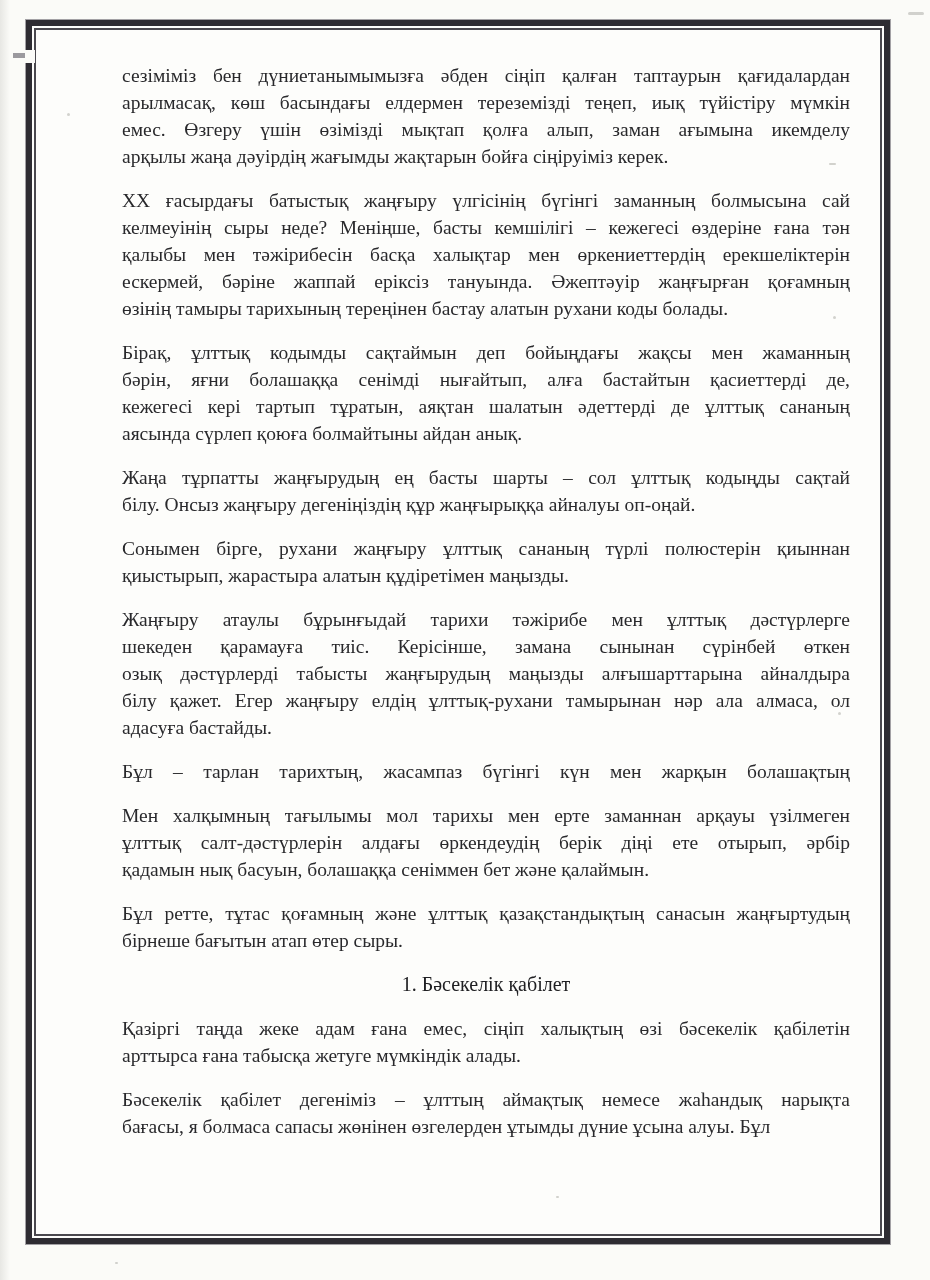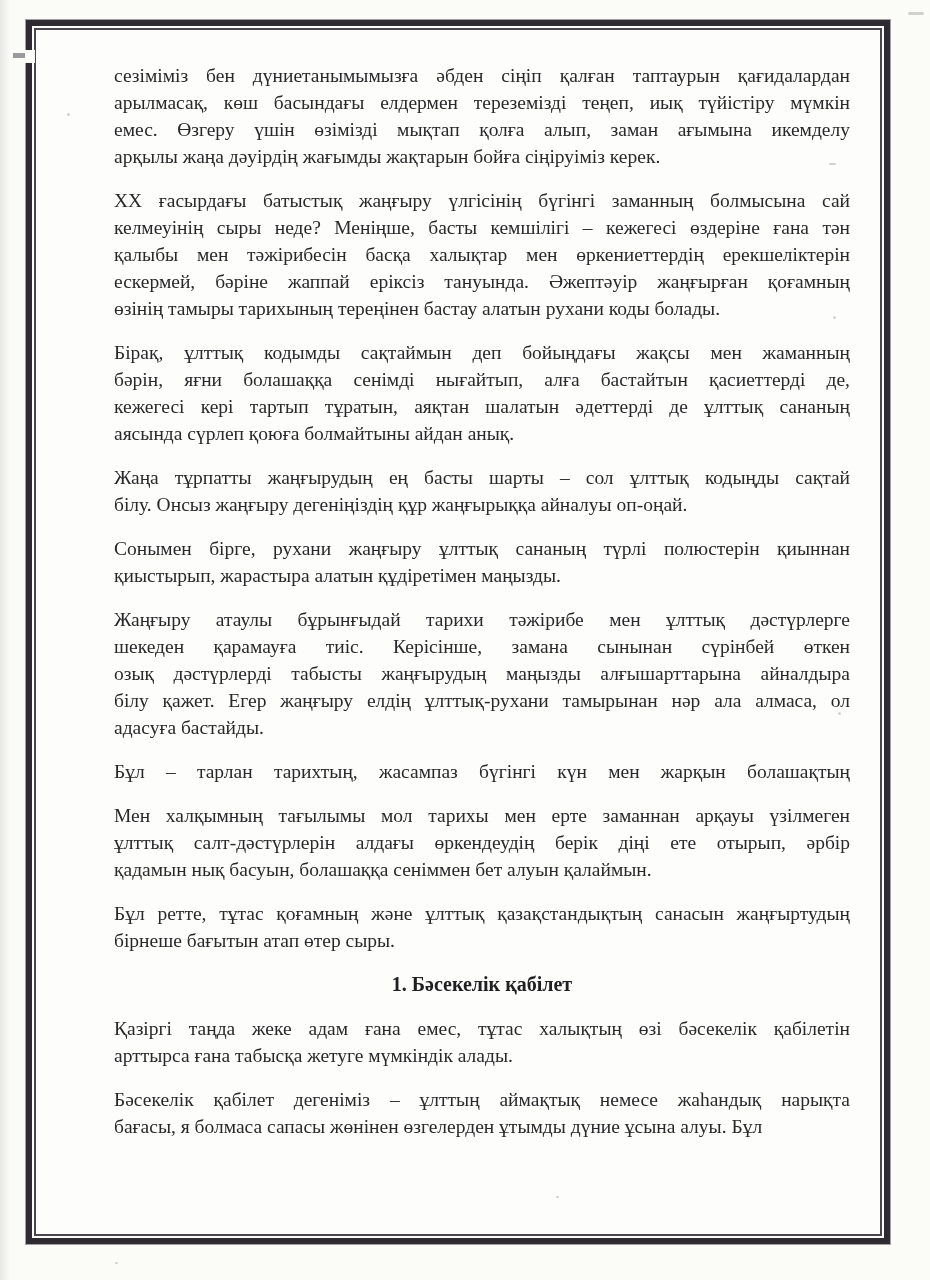--- a/index.html
+++ b/index.html
@@ -55,25 +55,25 @@
   .s7 { left: 908px; top: 12px;  width: 16px; height: 3px; }
 
   
   .doc {
     position: absolute;
     left: 110px; top: 62px; width: 740px;
     font-size: 19.5px;
     line-height: 27px;
     color: #29292c;
   }
-  .block { margin: 0 0 17px 4px; }
+  .block { margin: 0 0 17px 12px; }
   .line { text-align: justify; text-align-last: justify; }
   .line.last { text-align-last: left; }
   .heading {
-    font-weight: bold;
+    font-weight: normal;
     text-align: center;
     color: #202023;
     font-size: 20px;
   }
 </style>
 </head>
 <body>
 
 <div class="page">
   <div class="edge-shade"></div>
@@ -127,29 +127,29 @@
         <div class="line">озық дәстүрлерді табысты жаңғырудың маңызды алғышарттарына айналдыра</div>
         <div class="line">білу қажет. Егер жаңғыру елдің ұлттық-рухани тамырынан нәр ала алмаса, ол</div>
         <div class="line last">адасуға бастайды.</div>
       </div>
       <div class="paragraph block">
         <div class="line">Бұл – тарлан тарихтың, жасампаз бүгінгі күн мен жарқын болашақтың</div>
       </div>
       <div class="paragraph block">
         <div class="line">Мен халқымның тағылымы мол тарихы мен ерте заманнан арқауы үзілмеген</div>
         <div class="line">ұлттық салт-дәстүрлерін алдағы өркендеудің берік діңі ете отырып, әрбір</div>
-        <div class="line last">қадамын нық басуын, болашаққа сеніммен бет алуын қалаймын.</div>
+        <div class="line last">қадамын нық басуын, болашаққа сеніммен бет және қалаймын.</div>
       </div>
       <div class="paragraph block">
         <div class="line">Бұл ретте, тұтас қоғамның және ұлттық қазақстандықтың санасын жаңғыртудың</div>
         <div class="line last">бірнеше бағытын атап өтер сыры.</div>
       </div>
       <div class="heading block">1. Бәсекелік қабілет</div>
       <div class="paragraph block">
-        <div class="line">Қазіргі таңда жеке адам ғана емес, тұтас халықтың өзі бәсекелік қабілетін</div>
+        <div class="line">Қазіргі таңда жеке адам ғана емес, сіңіп халықтың өзі бәсекелік қабілетін</div>
         <div class="line last">арттырса ғана табысқа жетуге мүмкіндік алады.</div>
       </div>
       <div class="paragraph block">
         <div class="line">Бәсекелік қабілет дегеніміз – ұлттың аймақтық немесе жаһандық нарықта</div>
         <div class="line last">бағасы, я болмаса сапасы жөнінен өзгелерден ұтымды дүние ұсына алуы. Бұл</div>
       </div>
     </div>
 </div>
 
 </body></html>

